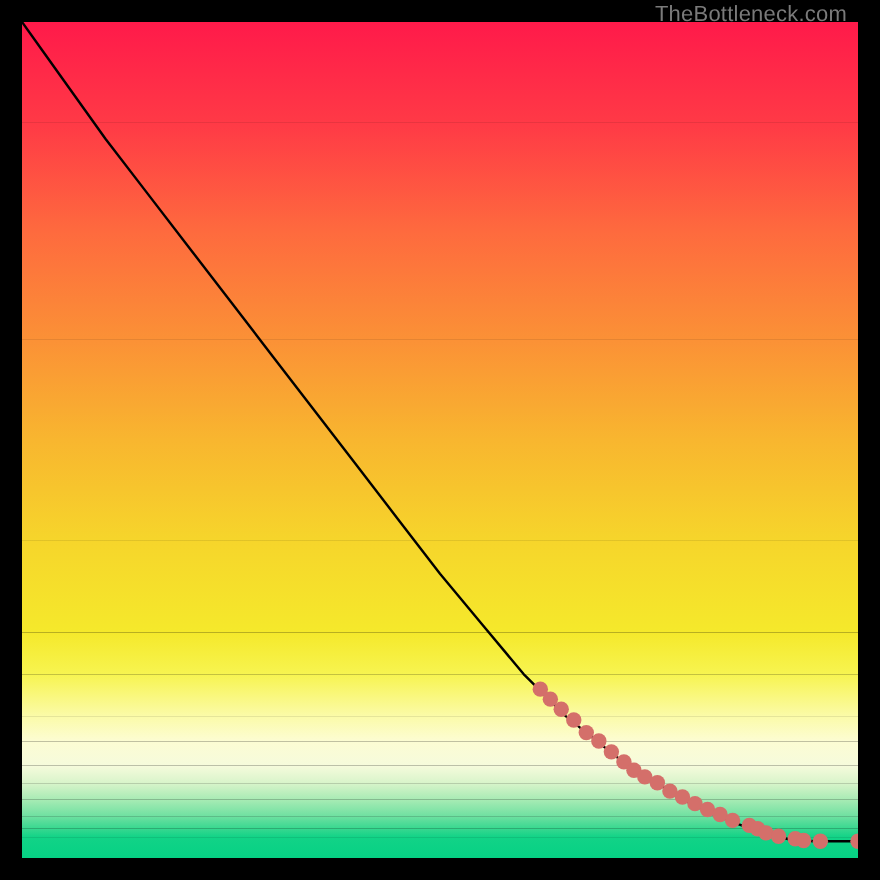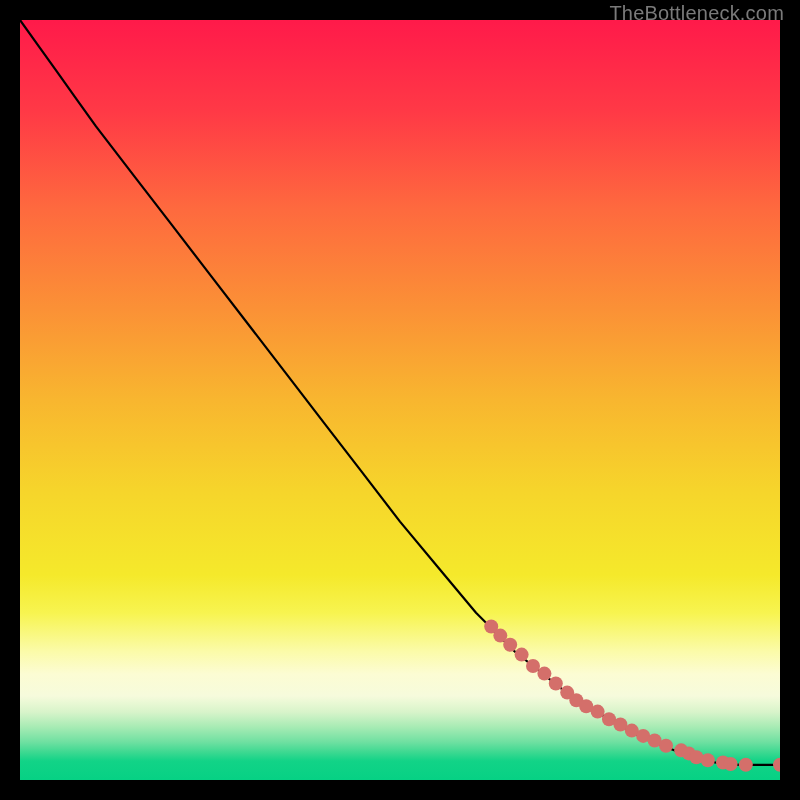--- a/index.html
+++ b/index.html
@@ -13,21 +13,21 @@
     background: #000;
   }
   .plot {
     position: absolute;
     left: 20px; top: 20px;
     width: 760px; height: 760px;
     overflow: hidden;
   }
   .watermark {
     position: absolute;
-    top: 2px; right: 16px;
+    top: 2px; right: 30px;
     color: #7a7a7a;
     font-size: 20px;
     letter-spacing: 0.2px;
     z-index: 50;
   }
   svg.curve { position: absolute; left: 0; top: 0; z-index: 20; }
   svg.dots  { position: absolute; left: 0; top: 0; z-index: 30; }
 
   .grad-stack { position: absolute; left: 0; top: 0; width: 100%; height: 100%; z-index: 10; }
   .grad-slice { position: absolute; left: 0; width: 100%; }

